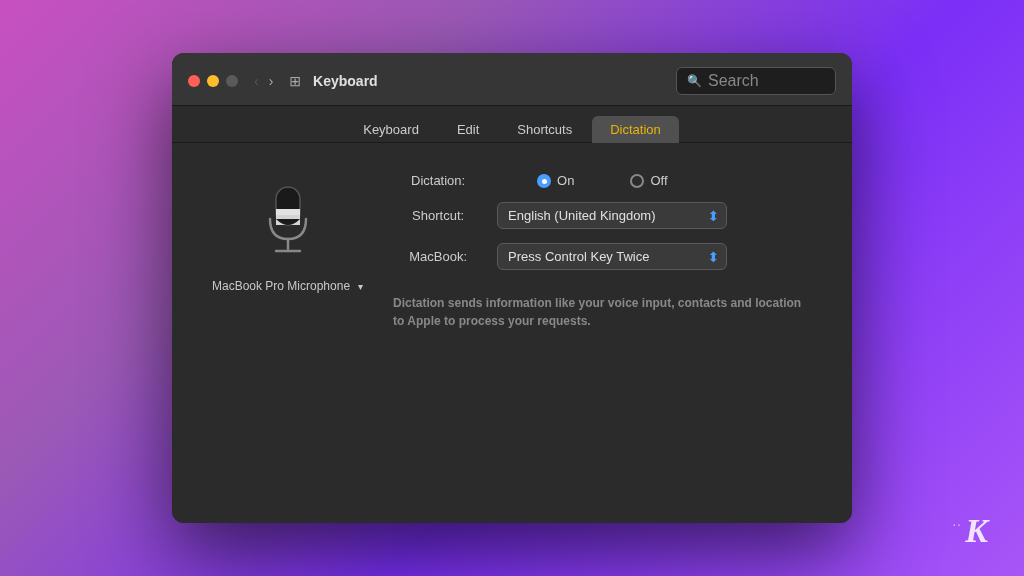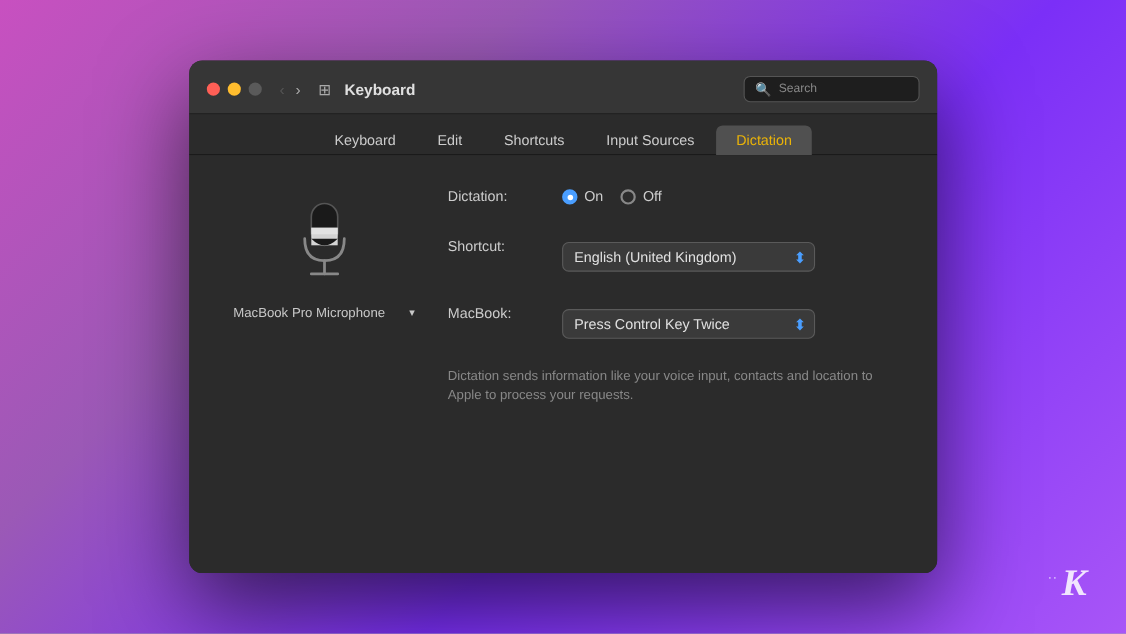--- a/index.html
+++ b/index.html
@@ -84,21 +84,21 @@
       width: 160px;
     }
 
     .search-icon-svg {
       color: #888;
       font-size: 12px;
     }
 
     .search-placeholder {
       color: #888;
-      font-size: 11px;
+      font-size: 16px;
     }
 
     .tabs-bar {
       background: #2b2b2b;
       display: flex;
       justify-content: center;
       gap: 2px;
       padding: 10px 0 0 0;
       border-bottom: 1px solid #1a1a1a;
     }
@@ -143,21 +143,21 @@
       width: 60px;
       height: 80px;
       margin-bottom: 16px;
     }
 
     .mic-label {
       color: #c8c8c8;
       font-size: 12px;
       display: flex;
       align-items: center;
-      gap: 22px;
+      gap: 8px;
       white-space: nowrap;
     }
 
     .mic-dropdown-arrow {
       color: #c8c8c8;
       font-size: 10px;
     }
 
     .settings-section {
       flex: 1;
@@ -172,36 +172,37 @@
 
     .setting-row {
       display: flex;
       align-items: center;
       margin-bottom: 14px;
     }
 
     .setting-label {
       color: #ccc;
       font-size: 13px;
-      text-align: left;
+      text-align: center;
       min-width: 90px;
       margin-right: 14px;
     }
 
     .radio-group {
       display: flex;
       align-items: center;
       gap: 16px;
     }
 
     .radio-option {
       display: flex;
       align-items: flex-end;
       gap: 6px;
       cursor: pointer;
+      margin-left: 40px;
     }
 
     .radio-circle {
       width: 14px;
       height: 14px;
       border-radius: 50%;
       border: 2px solid #888;
       display: flex;
       align-items: center;
       justify-content: center;
@@ -221,21 +222,20 @@
     }
 
     .radio-text {
       color: #ccc;
       font-size: 13px;
     }
 
     .dropdown-wrapper {
       position: relative;
       display: inline-block;
-      margin-top: 20px;
     }
 
     .dropdown-wrapper select {
       background: #3a3a3a;
       border: 1px solid #5a5a5a;
       border-radius: 6px;
       padding: 5px 30px 5px 10px;
       color: #e0e0e0;
       font-size: 13px;
       min-width: 230px;
@@ -251,20 +251,21 @@
       color: #4a9eff;
       font-size: 14px;
       pointer-events: none;
     }
 
     .footer-note {
       color: #888;
       font-size: 12px;
       line-height: 1.5;
       margin-top: 24px;
+      font-weight: bold;
     }
   </style>
 </head>
 <body>
 
 <div class="window">
 
   <div class="titlebar">
     <div class="traffic-lights">
       <div class="tl close"></div>
@@ -285,23 +286,20 @@
 
   <div class="tabs-bar">
     <div class="tab">
       <span>Keyboard</span>
     </div>
     <div class="tab">
       <span>Edit</span>
     </div>
     <div class="tab">
       <span>Shortcuts</span>
-    </div>
-    <div class="tab">
-      <span>Input Sources</span>
     </div>
     <div class="tab active">
       <span>Dictation</span>
     </div>
   </div>
 
   <div class="content">
     <div class="main-area">
 
       <div class="mic-section">

